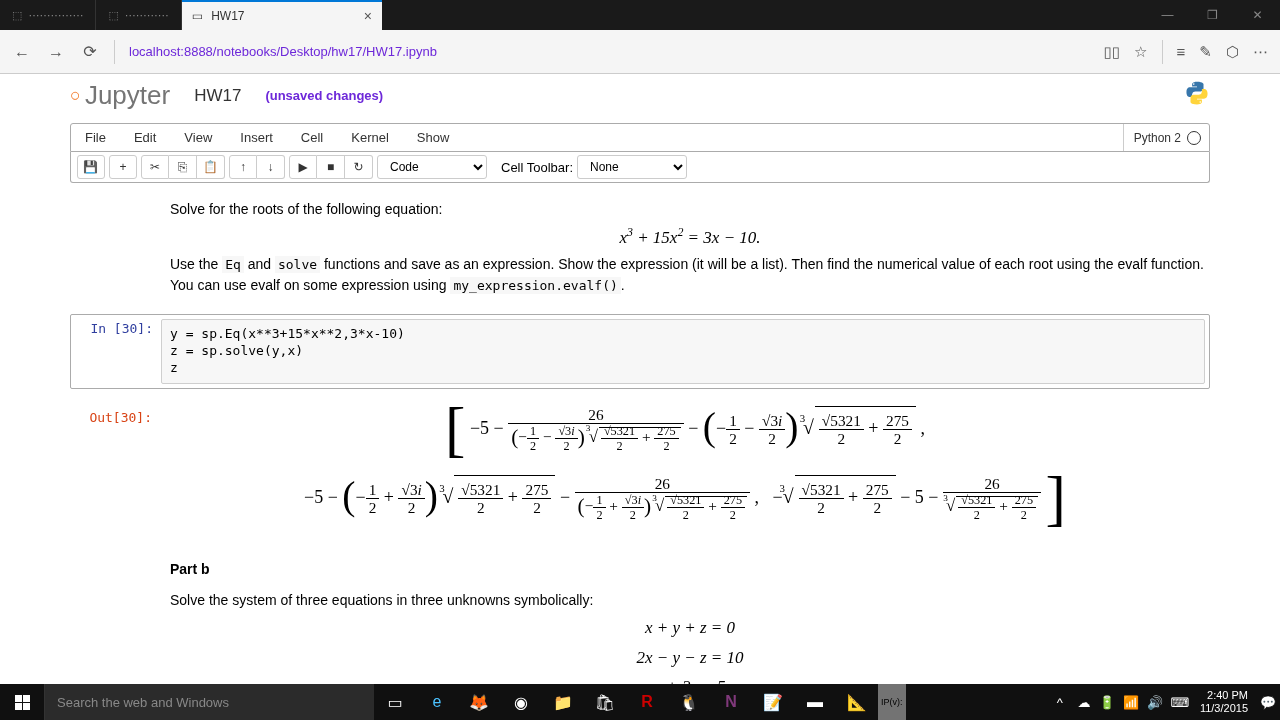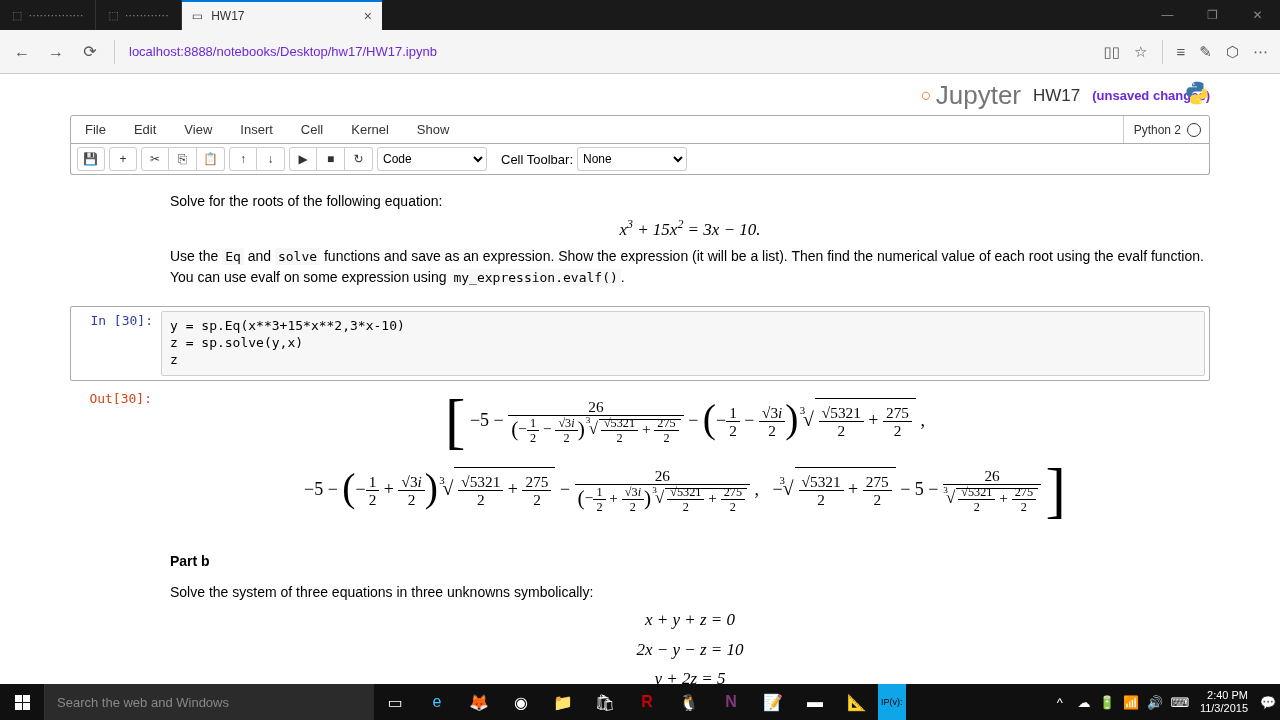--- a/index.html
+++ b/index.html
@@ -15,52 +15,52 @@
   .titlebar .win-controls div { width: 45px; display: flex; align-items: center; justify-content: center; color: #888; font-size: 12px; }
   
   .addressbar { height: 44px; background: #f5f5f5; border-bottom: 1px solid #ccc; display: flex; align-items: center; padding: 0 12px; gap: 14px; }
   .addressbar .nav-btn { color: #555; font-size: 16px; width: 20px; text-align: center; }
   .addressbar .divider { height: 24px; width: 1px; background: #ccc; }
   .addressbar .url { flex: 1; color: #6d28d9; font-size: 13px; }
   .addressbar .right-icons { display: flex; gap: 14px; align-items: center; color: #555; font-size: 15px; }
   
   
   .jupyter-container { padding: 0 70px; }
-  .jupyter-header { display: flex; align-items: center; padding: 6px 0 4px; gap: 12px; position: relative; justify-content: flex-end; }
+  .jupyter-header { display: flex; align-items: center; padding: 6px 0 4px; gap: 24px; position: relative; }
   .jupyter-logo { display: flex; align-items: center; gap: 6px; color: #757575; font-size: 26px; font-family: Helvetica, Arial, sans-serif; }
   .jupyter-logo::before { content: "○"; color: #f37726; font-size: 18px; margin-right: -2px; }
   .jupyter-title { font-size: 17px; color: #333; }
   .jupyter-status { font-size: 13px; color: #6d28d9; font-weight: bold; }
   .python-logo { position: absolute; right: 0; top: 6px; width: 26px; height: 26px; }
   
-  .menubar { border: 1px solid #ababab; border-radius: 3px 3px 0 0; display: flex; align-items: center; background: #fff; font-size: 13px; position: relative; }
+  .menubar { border: 1px solid #ababab; border-radius: 3px 3px 0 0; display: flex; align-items: center; background: #fff; font-size: 13px; position: relative; margin-top: 8px; }
   .menubar .menu-item { padding: 6px 14px; color: #333; }
   .menubar .kernel-ind { position: absolute; right: 8px; display: flex; align-items: center; gap: 6px; font-size: 12px; color: #333; border-left: 1px solid #ccc; padding-left: 10px; height: 100%; }
   .kernel-ind::after { content: ""; width: 12px; height: 12px; border: 1.5px solid #333; border-radius: 50%; display: inline-block; }
   
   .toolbar { border: 1px solid #ababab; border-top: none; border-radius: 0 0 3px 3px; display: flex; align-items: center; padding: 3px 6px; gap: 4px; background: #fff; }
   .tool-btn { border: 1px solid #ccc; background: #fff; width: 28px; height: 24px; display: flex; align-items: center; justify-content: center; border-radius: 3px; font-size: 12px; color: #333; }
   .tool-group { display: flex; }
   .tool-group .tool-btn:not(:first-child) { border-left: none; border-radius: 0; }
   .tool-group .tool-btn:first-child { border-radius: 3px 0 0 3px; }
   .tool-group .tool-btn:last-child { border-radius: 0 3px 3px 0; }
-  .tool-select { border: 1px solid #ccc; height: 24px; font-size: 12px; padding: 0 1px; border-radius: 3px; background: #fff; }
+  .tool-select { border: 1px solid #ccc; height: 24px; font-size: 12px; padding: 0 8px; border-radius: 3px; background: #fff; }
   .cell-toolbar-label { font-size: 13px; margin-left: 10px; }
   
   
   .notebook { padding-top: 8px; }
   .markdown-cell { padding: 4px 0 4px 100px; font-size: 14px; line-height: 1.5; color: #000; }
   .markdown-cell p { margin: 4px 0; }
   .math-center { text-align: center; font-family: "Times New Roman", serif; font-size: 17px; margin: 4px 0; font-style: italic; }
   .code-span { font-family: monospace; font-size: 13px; background: #f7f7f7; padding: 1px 3px; }
   
   .code-cell { display: flex; margin-top: 10px; border: 1px solid #ababab; border-radius: 2px; justify-content: space-between; }
   .prompt { width: 90px; font-family: monospace; font-size: 13px; text-align: right; padding: 6px 8px 6px 0; flex-shrink: 0; }
   .in-prompt { color: #303F9F; }
-  .out-prompt { color: #D84315; }
+  .out-prompt { color: #D84315; margin-top: 11px; }
   .code-input { flex: 1; border: 1px solid #cfcfcf; background: #f7f7f7; font-family: monospace; font-size: 13px; padding: 6px 8px; border-radius: 2px; margin: 4px 4px 4px 0; white-space: pre; line-height: 1.3; }
   
   .output-cell { display: flex; margin-top: 4px; }
   .output-area { flex: 1; font-family: "Times New Roman", serif; font-size: 18px; padding: 2px 4px; overflow: visible; }
   .math-row { text-align: center; white-space: nowrap; margin: 4px 0 8px; }
   
   .frac { display: inline-block; vertical-align: middle; text-align: center; font-size: 0.85em; line-height: 1; }
   .frac .num { display: block; border-bottom: 1px solid #000; padding: 0 3px 1px; }
   .frac .den { display: block; padding: 1px 3px 0; }
   .sqrt { border-top: 1px solid #000; padding: 0 2px; margin-left: 1px; }
@@ -247,21 +247,21 @@
     <div class="ti">🦊</div>
     <div class="ti">◉</div>
     <div class="ti">📁</div>
     <div class="ti">🛍</div>
     <div class="ti" style="color:#c00;font-weight:bold">R</div>
     <div class="ti">🐧</div>
     <div class="ti" style="color:#80397b;font-weight:bold">N</div>
     <div class="ti">📝</div>
     <div class="ti">▬</div>
     <div class="ti">📐</div>
-    <div class="ti" style="background:#0ea5e9;color:#000;font-size:9px;padding:2px 3px;width:auto">IP(v):</div>
+    <div class="ti" style="background:#737373;color:#000;font-size:9px;padding:2px 3px;width:auto">IP(v):</div>
   </div>
   <div class="systray">
     <span class="ti">^</span>
     <span class="ti">☁</span>
     <span class="ti">🔋</span>
     <span class="ti">📶</span>
     <span class="ti">🔊</span>
     <span class="ti">⌨</span>
     <div class="clock">
       <div>2:40 PM</div>

